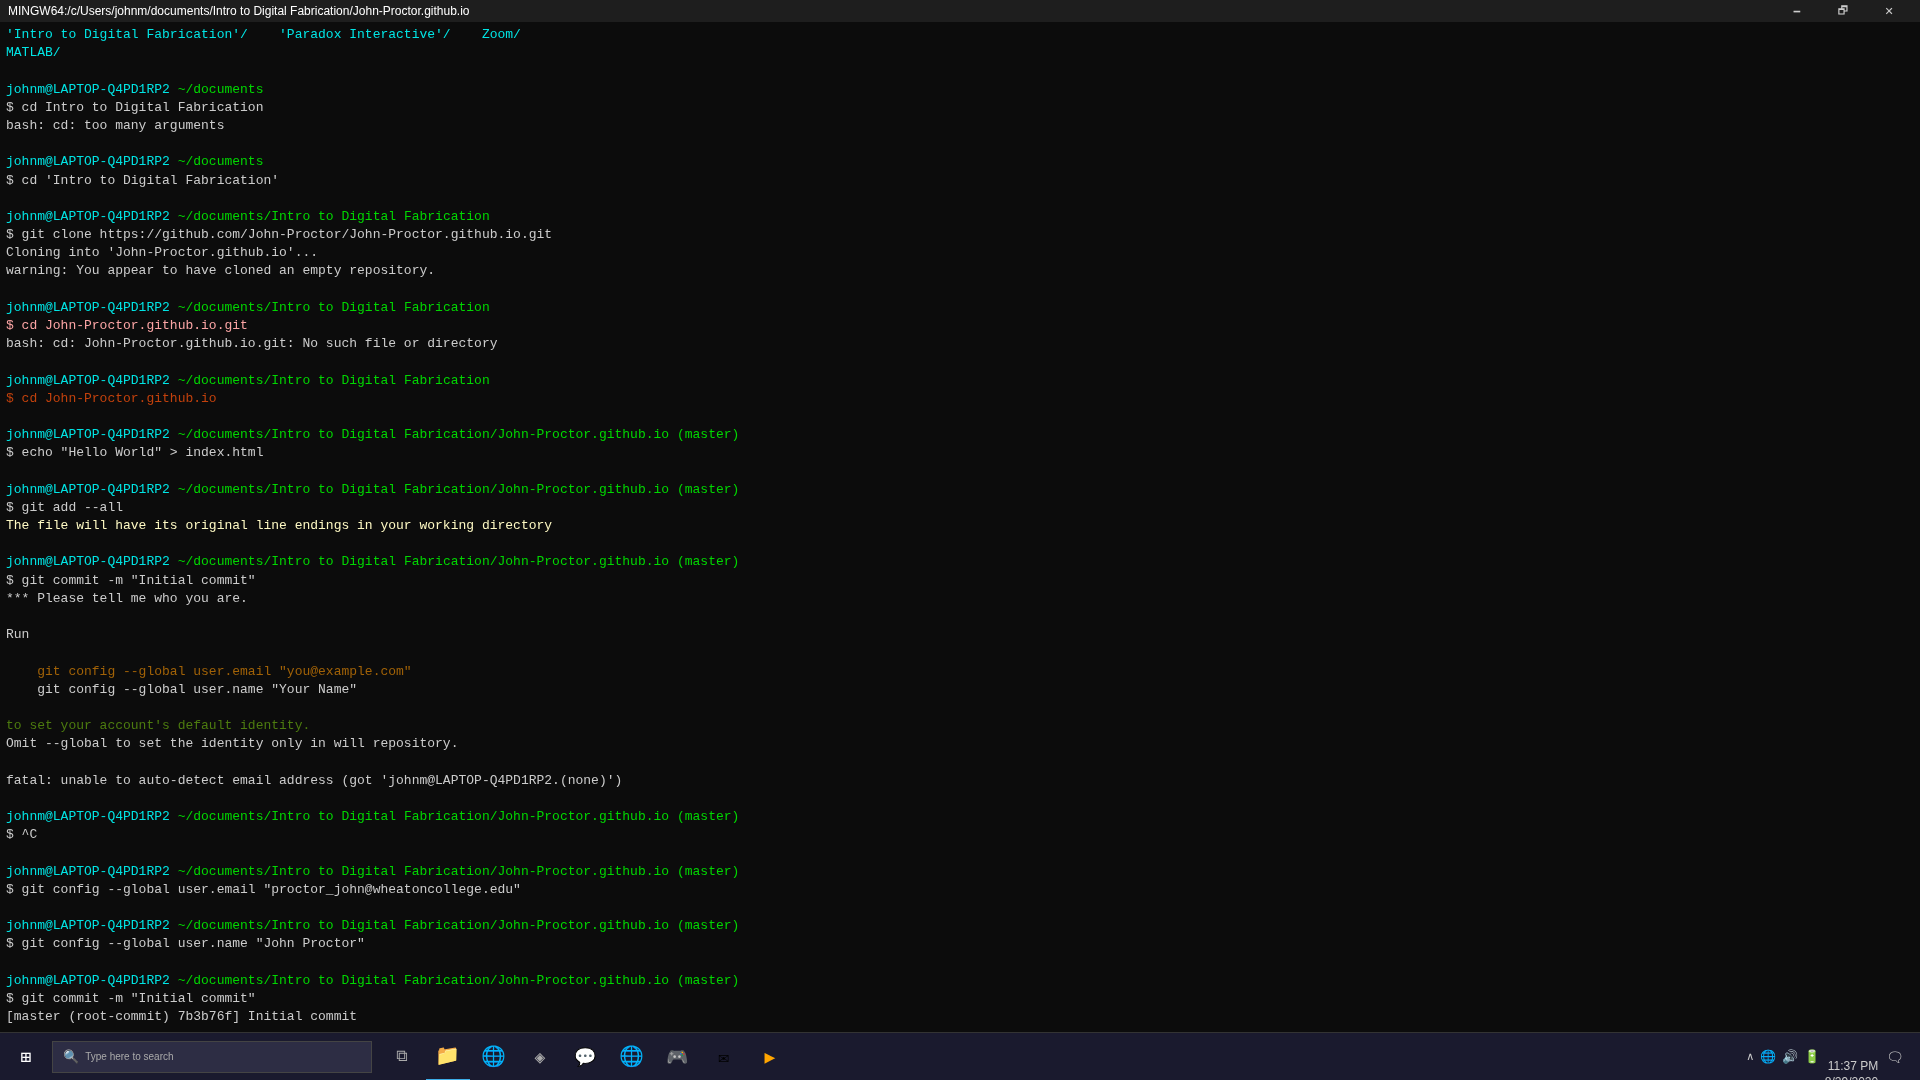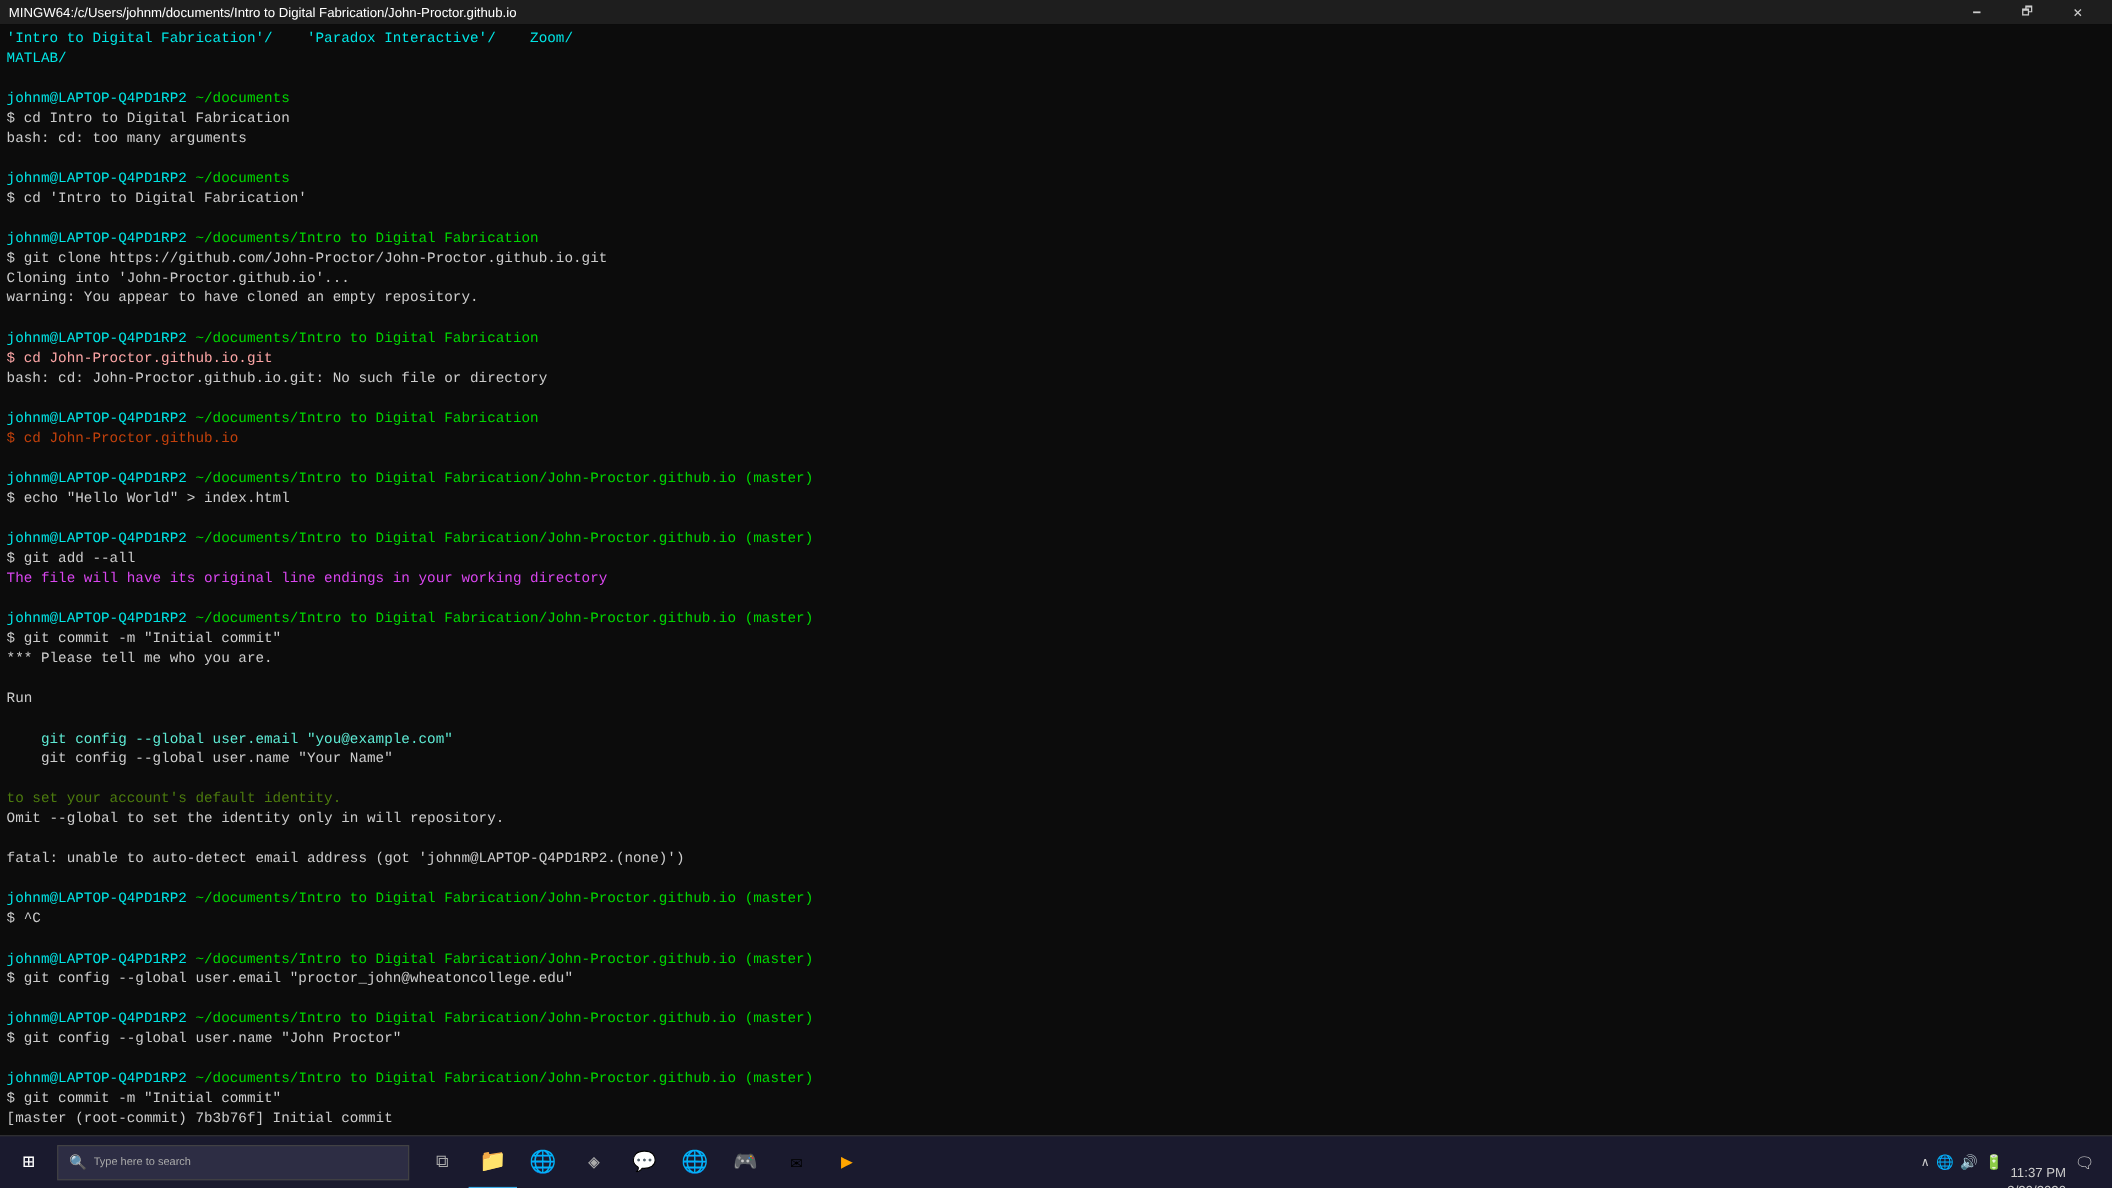--- a/index.html
+++ b/index.html
@@ -162,29 +162,29 @@
     <span class="line"><span style="color:#ccc;">bash: cd: John-Proctor.github.io.git: No such file or directory</span></span>
     <span class="line">&nbsp;</span>
     <span class="line"><span style="color:#00e5e5;">johnm@LAPTOP-Q4PD1RP2</span> <span style="color:#00d700;">~/documents/Intro to Digital Fabrication</span>
 <span style="color:#c2410c;">$ cd John-Proctor.github.io</span></span>
     <span class="line">&nbsp;</span>
     <span class="line"><span style="color:#00e5e5;">johnm@LAPTOP-Q4PD1RP2</span> <span style="color:#00d700;">~/documents/Intro to Digital Fabrication/John-Proctor.github.io</span> <span style="color:#00d700;">(master)</span>
 <span style="color:#ccc;">$ echo "Hello World" &gt; index.html</span></span>
     <span class="line">&nbsp;</span>
     <span class="line"><span style="color:#00e5e5;">johnm@LAPTOP-Q4PD1RP2</span> <span style="color:#00d700;">~/documents/Intro to Digital Fabrication/John-Proctor.github.io</span> <span style="color:#00d700;">(master)</span>
 <span style="color:#ccc;">$ git add --all</span></span>
-    <span class="line"><span style="color:#d946ef;">The file will have its original line endings in your working directory</span></span>
+    <span class="line"><span style="color:#fef9c3;">The file will have its original line endings in your working directory</span></span>
     <span class="line">&nbsp;</span>
     <span class="line"><span style="color:#00e5e5;">johnm@LAPTOP-Q4PD1RP2</span> <span style="color:#00d700;">~/documents/Intro to Digital Fabrication/John-Proctor.github.io</span> <span style="color:#00d700;">(master)</span>
 <span style="color:#ccc;">$ git commit -m "Initial commit"</span></span>
     <span class="line"><span style="color:#ccc;margin-top:32px;">*** Please tell me who you are.</span></span>
     <span class="line">&nbsp;</span>
     <span class="line"><span style="color:#ccc;">Run</span></span>
     <span class="line">&nbsp;</span>
-    <span class="line"><span style="color:#5eead4;">    git config --global user.email "you@example.com"</span></span>
+    <span class="line"><span style="color:#a16207;">    git config --global user.email "you@example.com"</span></span>
     <span class="line"><span style="color:#ccc;">    git config --global user.name "Your Name"</span></span>
     <span class="line">&nbsp;</span>
     <span class="line"><span style="color:#4d7c0f;">to set your account's default identity.</span></span>
     <span class="line"><span style="color:#ccc;">Omit --global to set the identity only in will repository.</span></span>
     <span class="line">&nbsp;</span>
     <span class="line"><span style="color:#ccc;">fatal: unable to auto-detect email address (got 'johnm@LAPTOP-Q4PD1RP2.(none)')</span></span>
     <span class="line">&nbsp;</span>
     <span class="line"><span style="color:#00e5e5;">johnm@LAPTOP-Q4PD1RP2</span> <span style="color:#00d700;">~/documents/Intro to Digital Fabrication/John-Proctor.github.io</span> <span style="color:#00d700;">(master)</span>
 <span style="color:#ccc;">$ ^C</span></span>
     <span class="line">&nbsp;</span>

